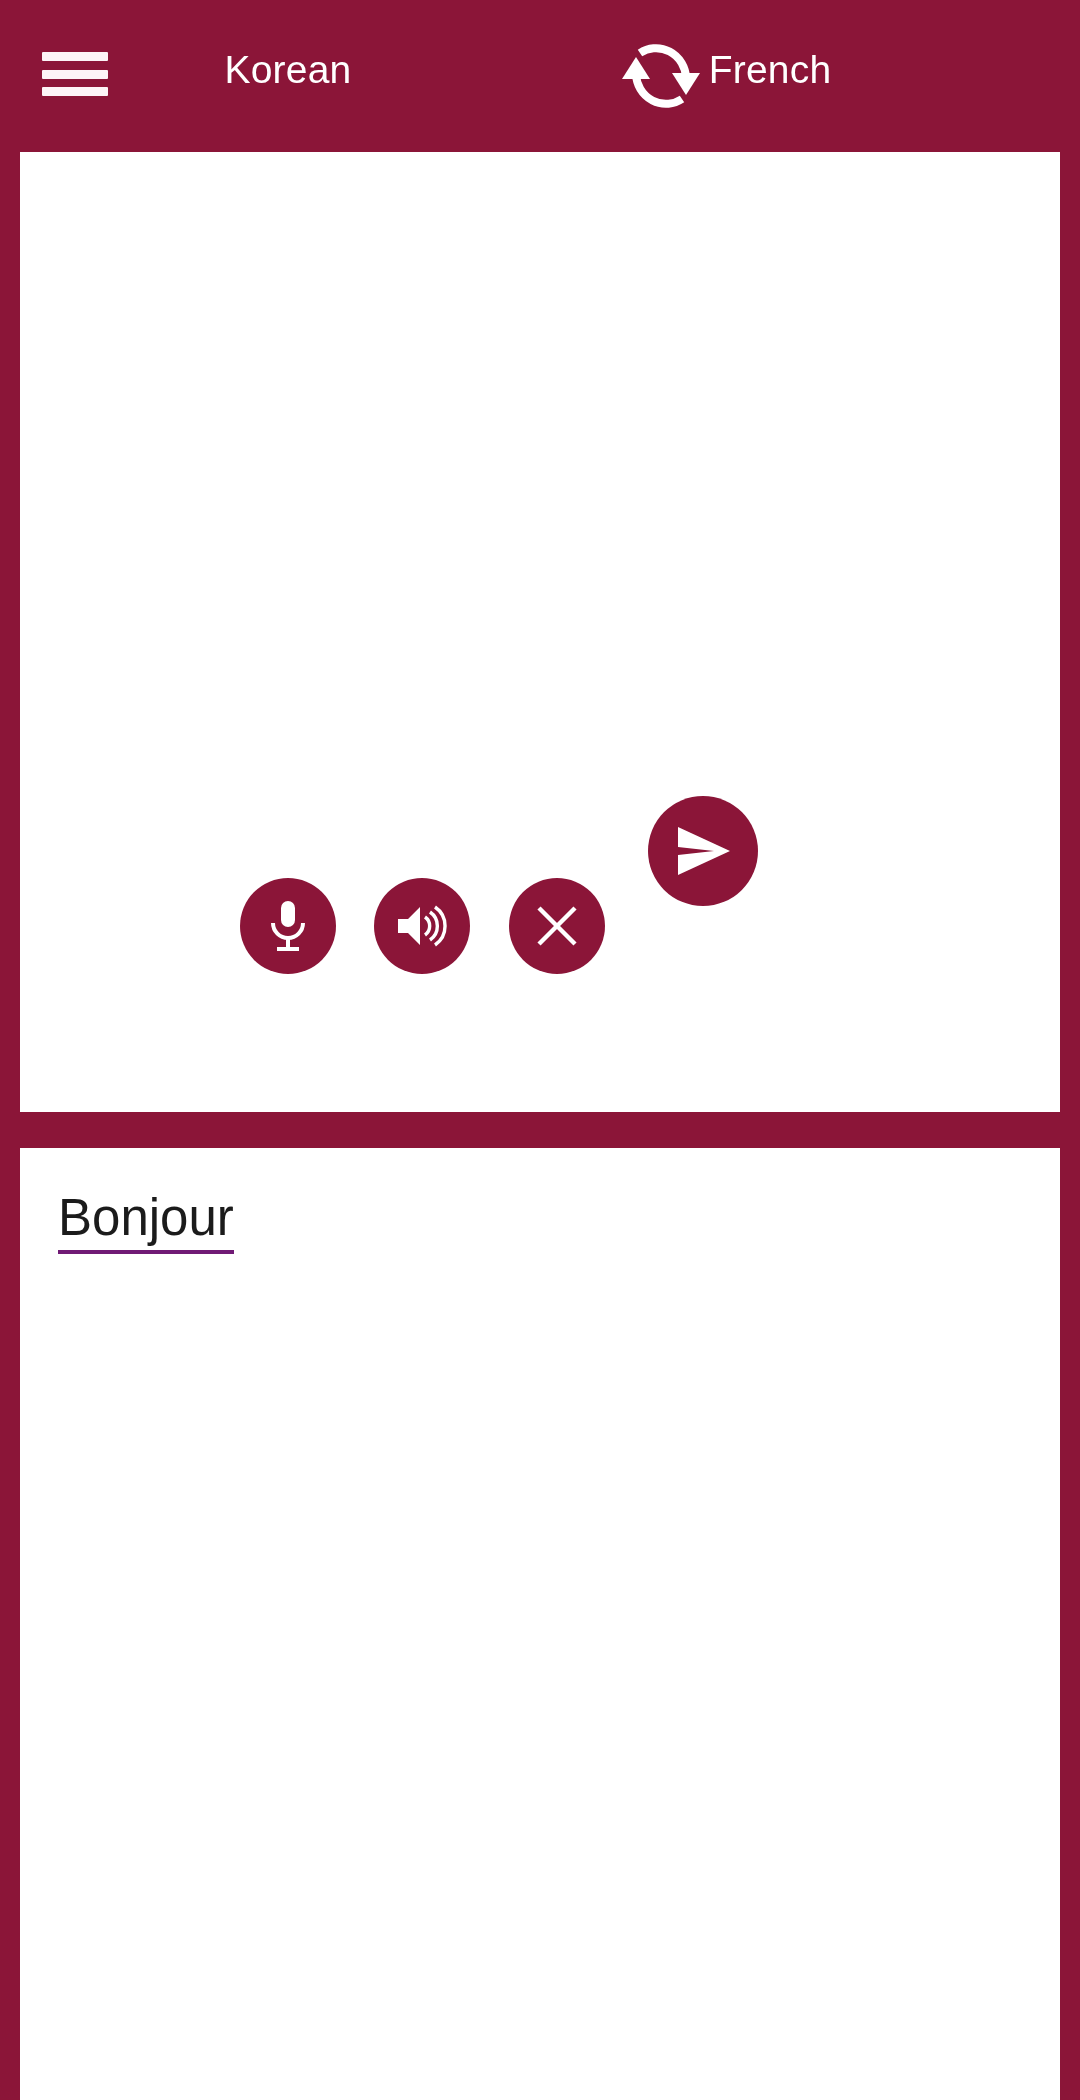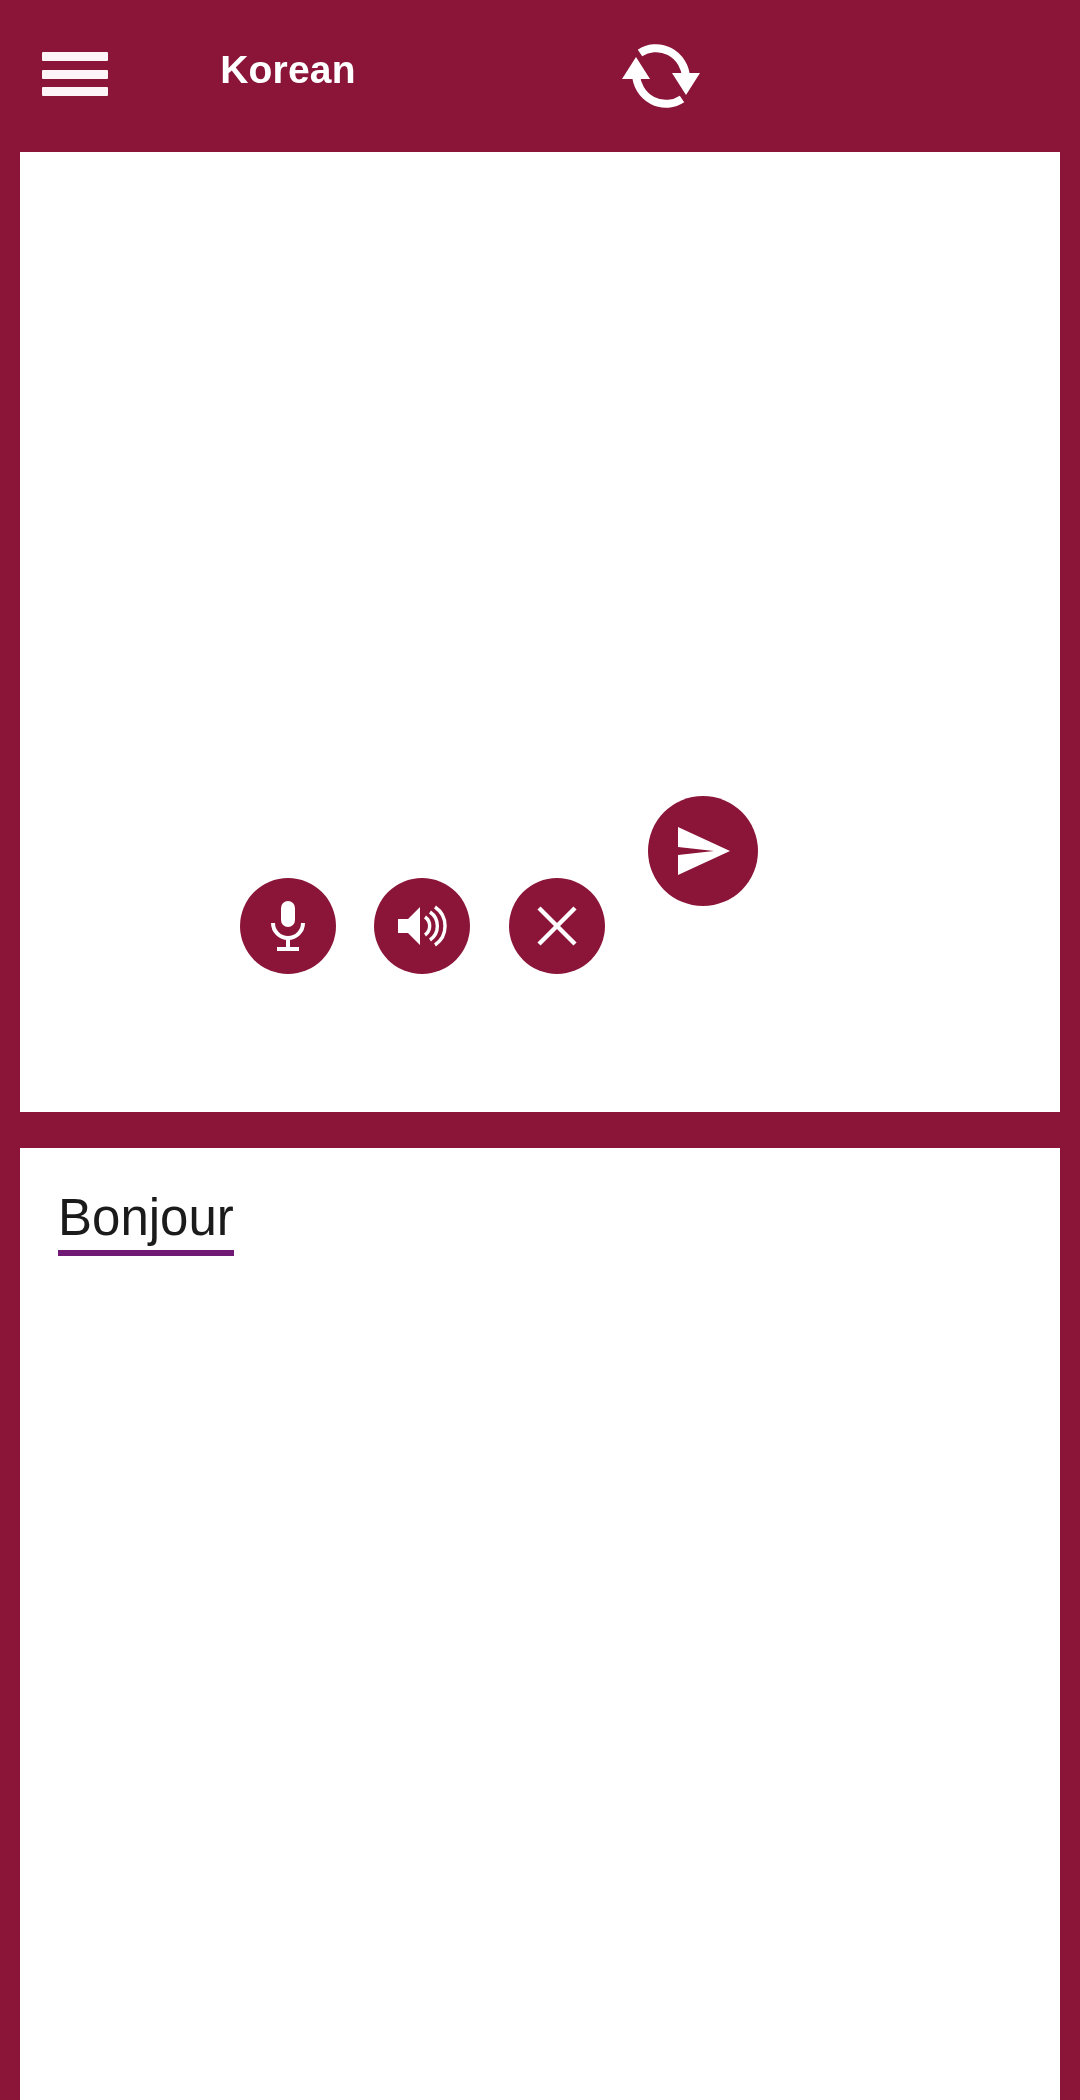--- a/index.html
+++ b/index.html
@@ -29,21 +29,21 @@
     padding:6px 0;
     cursor:pointer;
   }
   .menu-btn span {
     display:block; width:66px; height:9px;
     background:#fdf4f7; border-radius:1px;
   }
   .lang {
     position:absolute; top:0; height:140px;
     display:flex; align-items:center; justify-content:center;
-    color:#ffffff; font-size:39px; font-weight:bold;
+    color:#ffffff; font-size:39px; font-weight:normal;
     letter-spacing:0.2px;
     cursor:pointer;
   }
   .lang-source { left:160px; width:256px; }
   .lang-target { left:530px; width:480px; }
 
   .swap-btn {
     position:absolute; left:597px; top:38px;
     width:128px; height:76px;
     display:flex; align-items:center; justify-content:center;
@@ -61,21 +61,21 @@
   .text-area {
     position:absolute; left:38px; top:38px;
     right:40px;
     font-size:51px; line-height:1.25;
     color:#1b1b1b;
     word-wrap:break-word;
     cursor:text;
   }
   .out-text {
     display:inline;
-    border-bottom:6px solid #701a75;
+    border-bottom:4px solid #701a75;
     padding-bottom:4px;
   }
 
   
   .fab {
     position:absolute;
     border-radius:50%;
     background:#8b1538;
     display:flex; align-items:center; justify-content:center;
     cursor:pointer;
@@ -111,20 +111,21 @@
       <svg width="118" height="74" viewBox="0 0 118 74">
 
         <path d="M 38 14 A 30 31 0 0 1 84 38" fill="none" stroke="#ffffff" stroke-width="8" stroke-linecap="butt"></path>
         <polygon points="70,34 98,34 84,56" fill="#ffffff"></polygon>
 
         <path d="M 80 60 A 30 31 0 0 1 34 36" fill="none" stroke="#ffffff" stroke-width="8" stroke-linecap="butt"></path>
         <polygon points="20,40 48,40 34,18" fill="#ffffff"></polygon>
       </svg>
     </div>
 
+    <div class="lang lang-target">French</div>
   </div>
 
   <div class="card card-source">
 
 
     <div class="fab fab-sm btn-mic">
       <svg width="46" height="58" viewBox="0 0 46 58">
         <rect x="16" y="4" width="14" height="26" rx="7" fill="#ffffff"></rect>
         <path d="M 8 26 A 15 15 0 0 0 38 26" fill="none" stroke="#ffffff" stroke-width="4"></path>
         <rect x="21" y="39" width="4" height="11" fill="#ffffff"></rect>

